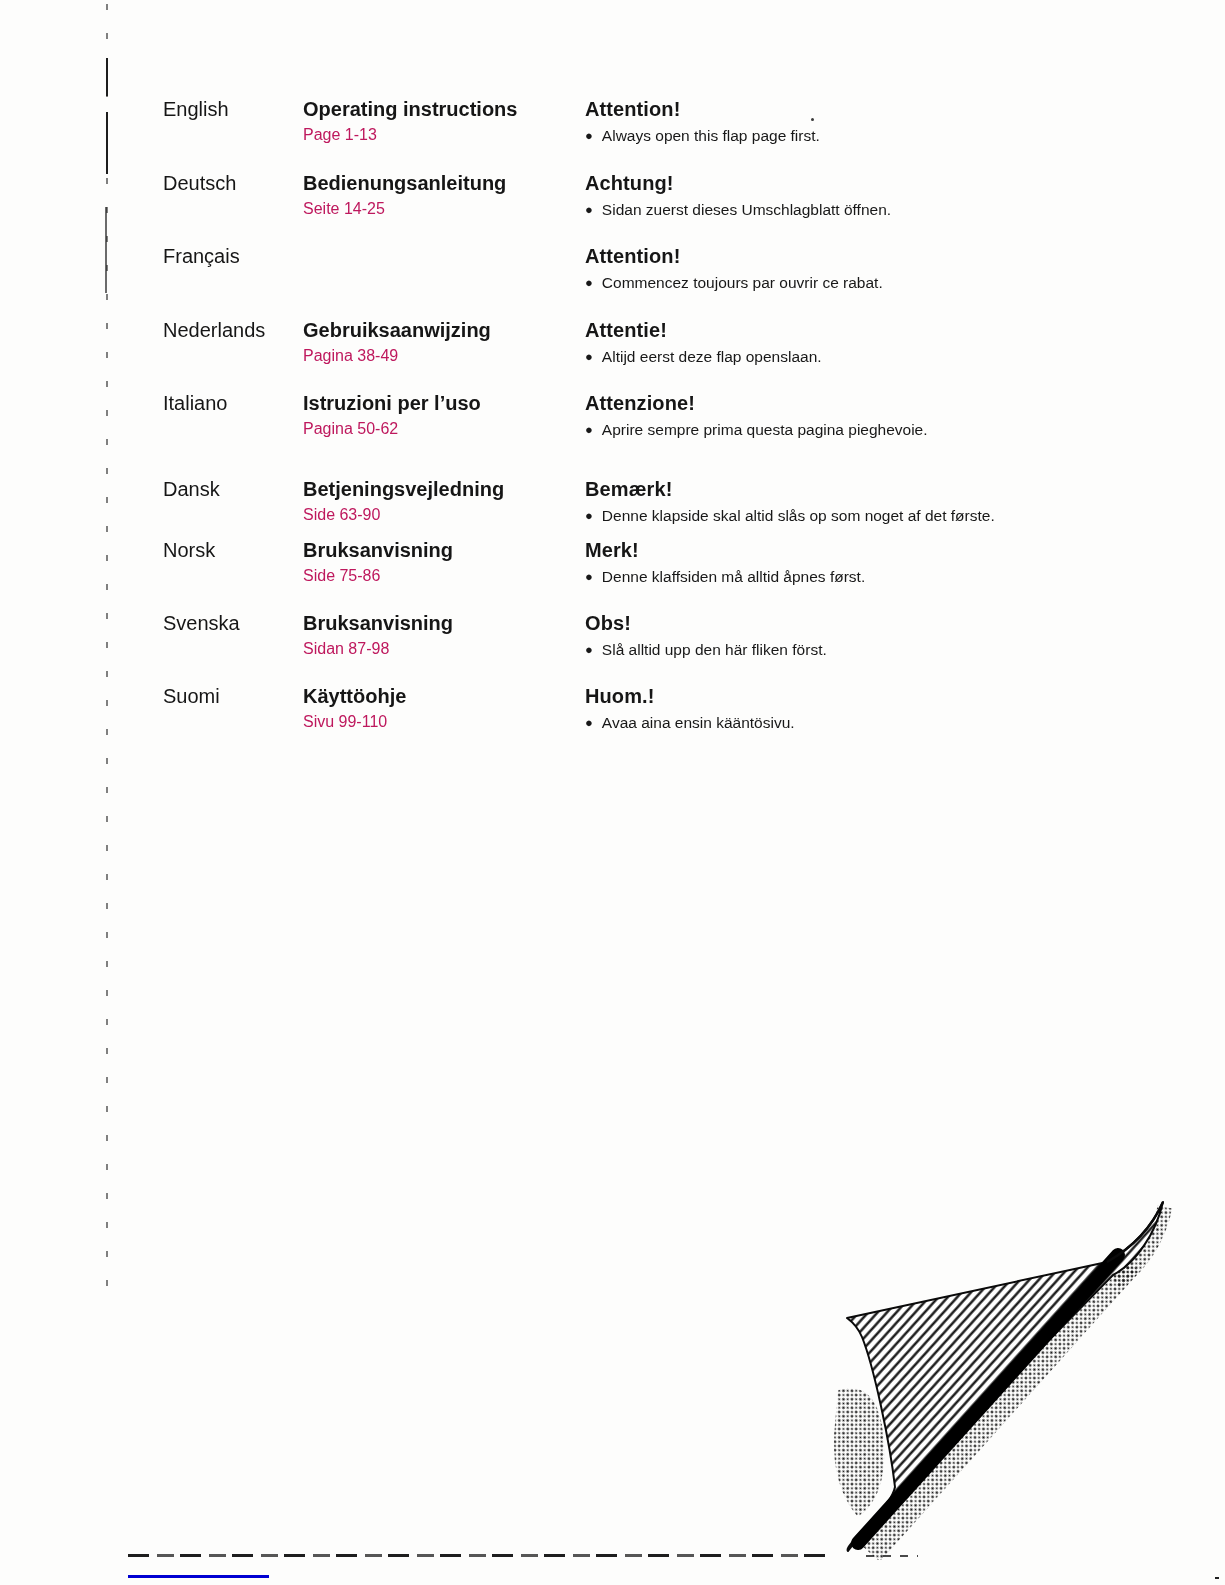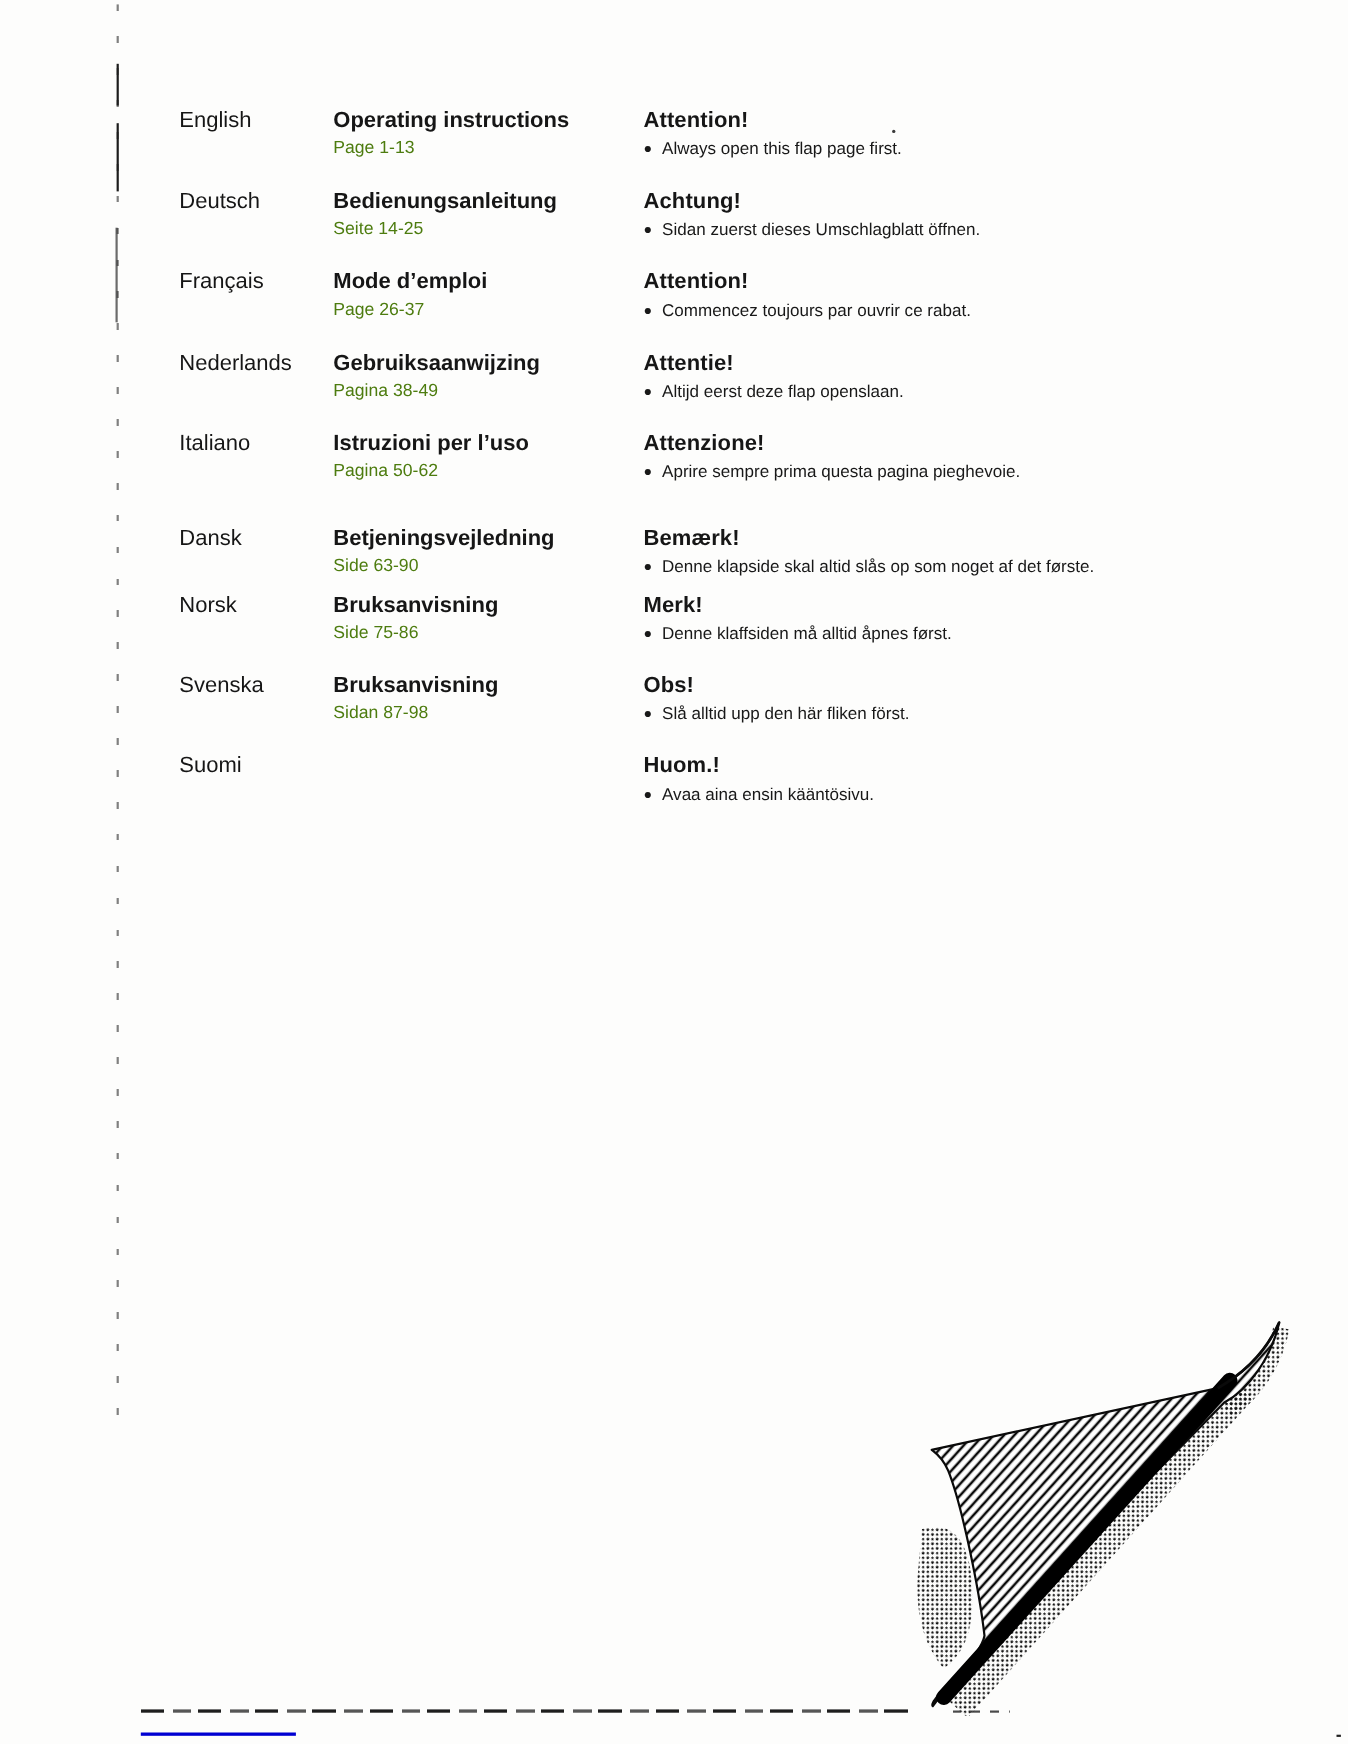--- a/index.html
+++ b/index.html
@@ -26,21 +26,21 @@
   
   .row{position:absolute;left:163px;width:1010px;height:72px;}
   .col-lang{
     position:absolute;left:0;top:0;width:138px;
     font-size:20px;font-weight:normal;line-height:22px;letter-spacing:0;
   }
   .col-title{position:absolute;left:140px;top:0;width:280px;}
   .title{
     margin:0;font-size:20px;font-weight:bold;line-height:22px;letter-spacing:0;
   }
-  .pages{margin-top:6px;font-size:16px;line-height:18px;color:#4d7c0f;}
+  .pages{margin-top:6px;font-size:16px;line-height:18px;color:#be185d;}
   .col-notice{position:absolute;left:422px;top:3px;width:580px;}
   .notice-head{
     margin:0;font-size:20px;font-weight:bold;line-height:16px;letter-spacing:.1px;
   }
   .notice-line{
     margin-top:10px;font-size:15.5px;line-height:17px;color:#181818;
     display:flex;align-items:baseline;
   }
   .bullet{font-size:13px;margin-right:9px;flex:0 0 auto;transform:translateY(-1px);}
 
@@ -99,24 +99,20 @@
         <h3 class="notice-head">Achtung!</h3>
         <div class="notice-line">
           <span class="bullet">●</span>
           <span>Sidan zuerst dieses Umschlagblatt öffnen.</span>
         </div>
       </div>
     </section>
 
     <section class="row" style="top:245px">
       <div class="col-lang">Français</div>
-      <div class="col-title">
-        <h2 class="title">Mode d’emploi</h2>
-        <div class="pages">Page 26-37</div>
-      </div>
       <div class="col-notice">
         <h3 class="notice-head">Attention!</h3>
         <div class="notice-line">
           <span class="bullet">●</span>
           <span>Commencez toujours par ouvrir ce rabat.</span>
         </div>
       </div>
     </section>
 
     <section class="row" style="top:319px">
@@ -189,20 +185,24 @@
         <h3 class="notice-head">Obs!</h3>
         <div class="notice-line">
           <span class="bullet">●</span>
           <span>Slå alltid upp den här fliken först.</span>
         </div>
       </div>
     </section>
 
     <section class="row" style="top:685px">
       <div class="col-lang">Suomi</div>
+      <div class="col-title">
+        <h2 class="title">Käyttöohje</h2>
+        <div class="pages">Sivu 99-110</div>
+      </div>
       <div class="col-notice">
         <h3 class="notice-head">Huom.!</h3>
         <div class="notice-line">
           <span class="bullet">●</span>
           <span>Avaa aina ensin kääntösivu.</span>
         </div>
       </div>
     </section>
 
   </main>

